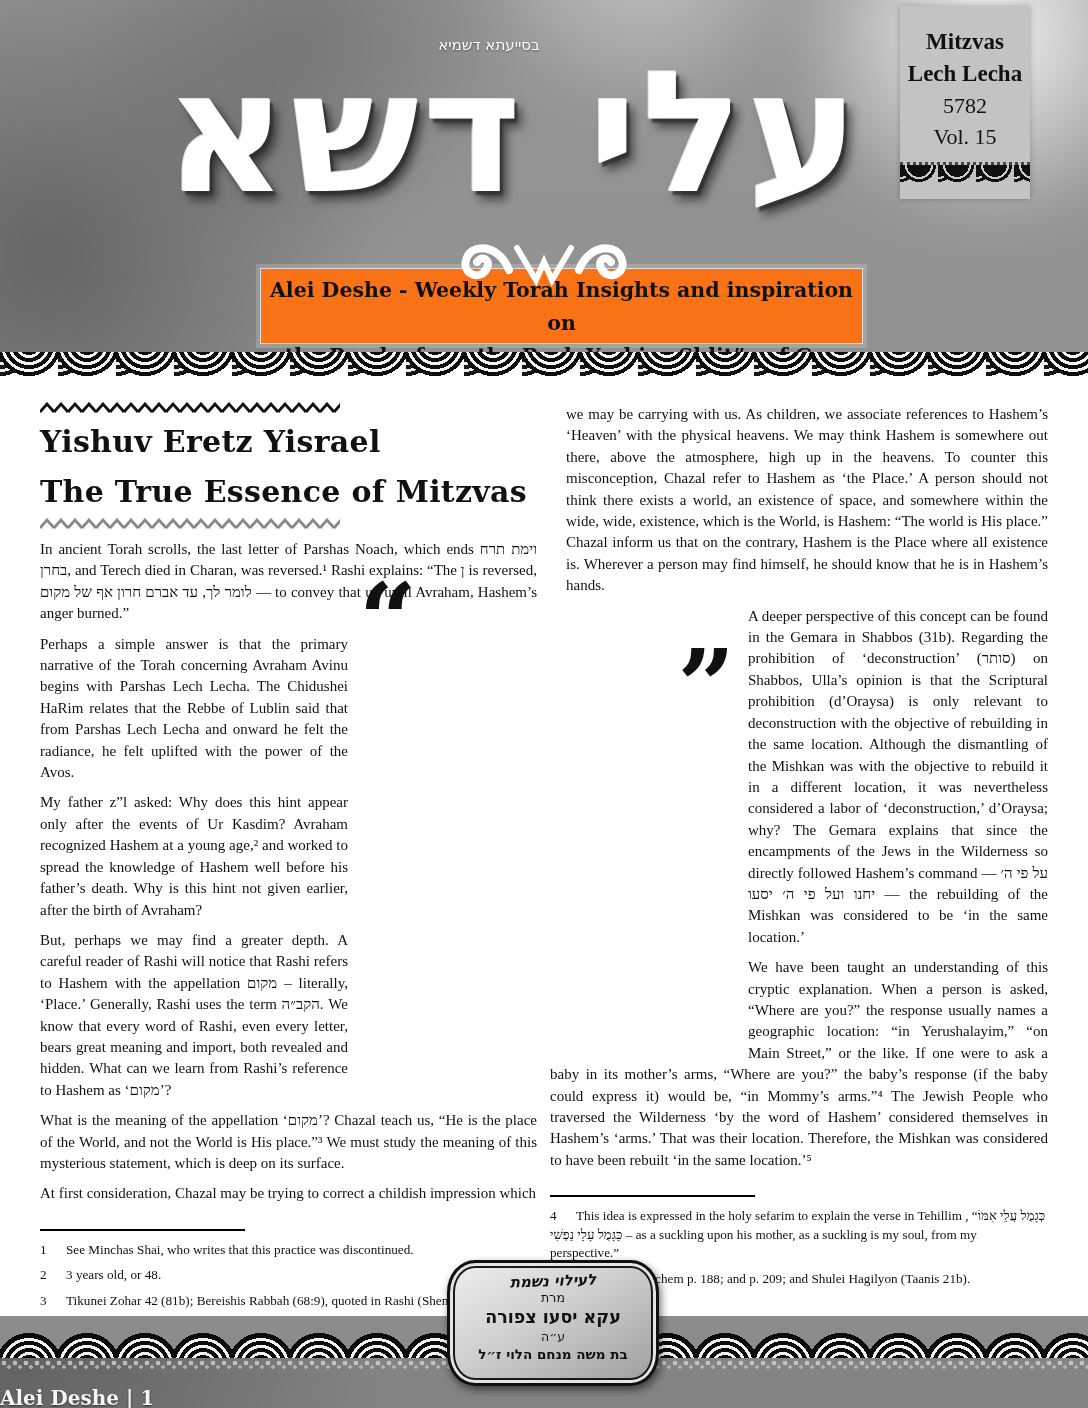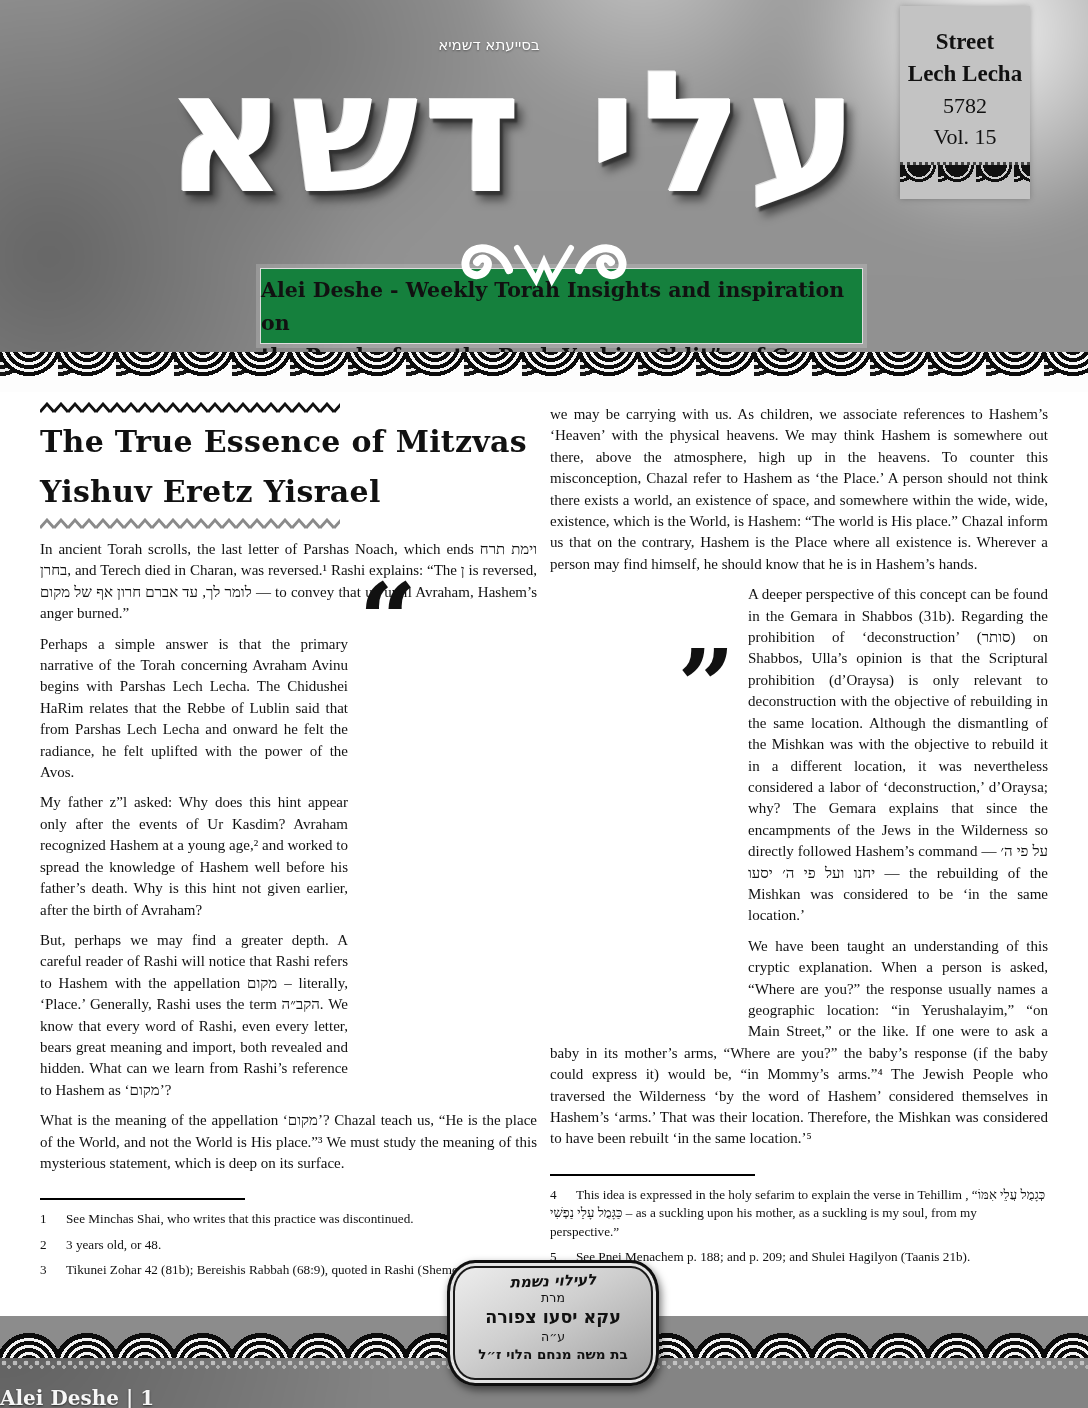--- a/index.html
+++ b/index.html
@@ -25,22 +25,22 @@
         text-shadow:3px 4px 2px rgba(45,45,45,.8),7px 9px 10px rgba(0,0,0,.5),-1px -1px 0 #e8e8e8;}
   .issue-box{position:absolute;right:58px;top:6px;width:122px;background:#c3c3c3;
              text-align:center;padding:20px 4px 4px;box-shadow:0 0 6px rgba(0,0,0,.25);}
   .issue-box .b1,.issue-box .b2{font-weight:bold;font-size:23px;line-height:32px;}
   .issue-box .b3,.issue-box .b4{font-size:22px;line-height:31px;}
   .issue-fringe{height:30px;margin:10px -4px 0;border-top:3px dotted #444;
      background-image:
        radial-gradient(circle at 50% 0px, #101010 0 12px, #cdcdcd 12px 14px, #101010 14px 17px, transparent 17px),
        radial-gradient(circle at 0px 0px, #101010 0 12px, #cdcdcd 12px 14px, #101010 14px 17px, transparent 17px);
      background-size:38px 30px;background-repeat:repeat-x;}
-  .subtitle-box{position:absolute;left:237px;right:225px;top:268px;height:74px;background:#15803d;
-                border:1px solid #ddd;box-shadow:0 0 0 4px rgba(255,255,255,.18);text-align:left;margin-left:23px;}
+  .subtitle-box{position:absolute;left:237px;right:225px;top:268px;height:74px;background:#f97316;
+                border:1px solid #ddd;box-shadow:0 0 0 4px rgba(255,255,255,.18);text-align:center;margin-left:23px;}
   .subtitle-box .s1,.subtitle-box .s2{font-family:"DejaVu Serif","Liberation Serif",serif;
                 font-weight:bold;font-size:20.5px;line-height:33px;}
   .subtitle-box .s1{margin-top:5px;}
   .ornament{position:absolute;left:50%;transform:translateX(-50%);top:234px;z-index:3;}
   
   .lace{position:relative;z-index:2;width:100%;}
   .lace-top{position:absolute;top:352px;height:40px;background-color:#fdfdfd;
      background-image:
        radial-gradient(circle at 29px -8px, #0c0c0c 0 11px, #f6f6f6 11px 14px, #0c0c0c 14px 18px, #f6f6f6 18px 21px, #0c0c0c 21px 25px, #f6f6f6 25px 28px, #0c0c0c 28px 32px, transparent 32px),
        radial-gradient(circle at 0px -8px, #151515 0 11px, #eee 11px 14px, #151515 14px 18px, #eee 18px 21px, #151515 21px 25px, #eee 25px 28px, #151515 28px 32px, transparent 32px),
@@ -55,21 +55,21 @@
   main.content{position:absolute;top:392px;left:0;width:1088px;height:924px;z-index:1;
                background:#fff;box-sizing:border-box;padding:8px 40px 0;overflow:hidden;}
   .cols{display:flex;gap:13px;align-items:flex-start;}
   .col{box-sizing:border-box;}
   .col-left{width:497px;}
   .col-right{width:498px;}
   .zigzag{display:block;margin:2px 0 4px;}
   .headline{margin:2px 0;font-family:"DejaVu Serif","Liberation Serif",serif;font-weight:bold;
             font-size:30px;line-height:48px;white-space:nowrap;letter-spacing:.3px;}
   .col p{margin:9px 0;text-align:justify;font-size:15px;line-height:21.4px;}
-  .col-right p:first-child{margin-top:4px;}
+  .col-right p:first-child{margin-top:4px;margin-left:16px;}
   .qspacer-r{float:right;width:177px;height:445px;margin-left:12px;}
   .qspacer-l{float:left;width:186px;height:455px;margin-right:12px;}
   .fnsep{width:205px;border-top:2.5px solid #000;margin:24px 0 10px;}
   .fnote{font-size:13.2px;line-height:18.5px;margin:0 0 7px;text-align:left;}
   .fnote .fn-num{display:inline-block;width:26px;}
   .fnote-indent{}
   
   .pullquote{position:absolute;left:353px;top:198px;width:388px;z-index:2;text-align:center;
              font-family:"DejaVu Serif","Liberation Serif",serif;}
   .q-open{font-size:100px;font-weight:bold;line-height:58px;text-align:left;margin-left:6px;}
@@ -99,21 +99,21 @@
 <body>
 
 <div class="page">
   <div class="bg"></div>
 
   <header>
     <div class="bsd">בסייעתא דשמיא</div>
     <h1 class="logo">עלי דשא</h1>
 
     <aside class="issue-box">
-      <div class="b1">Street</div>
+      <div class="b1">Mitzvas</div>
       <div class="b2">Lech Lecha</div>
       <div class="b3">5782</div>
       <div class="b4">Vol. 15</div>
       <div class="issue-fringe"></div>
     </aside>
 
     <div class="ornament">
       <svg width="230" height="56" viewBox="0 0 230 56">
         <g fill="none" stroke="#ffffff" stroke-width="8" stroke-linecap="round">
           <path d="M80 36 C70 10 42 8 37 26 C33 41 52 47 58 34 C62 25 52 21 48 28"></path>
@@ -138,37 +138,38 @@
 
       <section class="col col-left">
         <svg class="zigzag" width="300" height="12">
           <defs>
               <pattern id="zzd" width="14" height="12" patternUnits="userSpaceOnUse">
             <polyline points="0,10 7,2 14,10" fill="none" stroke="#111" stroke-width="2.8"></polyline>
           </pattern>
             </defs>
           <rect width="300" height="12" fill="url(#zzd)"></rect>
         </svg>
+        <h2 class="headline">Yishuv Eretz Yisrael</h2>
         <h2 class="headline">The True Essence of Mitzvas</h2>
-        <h2 class="headline">Yishuv Eretz Yisrael</h2>
         <svg class="zigzag" width="300" height="12">
           <defs>
               <pattern id="zzg" width="14" height="12" patternUnits="userSpaceOnUse">
             <polyline points="0,10 7,2 14,10" fill="none" stroke="#8a8a8a" stroke-width="2.8"></polyline>
           </pattern>
             </defs>
           <rect width="300" height="12" fill="url(#zzg)"></rect>
         </svg>
 
         <p>In ancient Torah scrolls, the last letter of Parshas Noach, which ends וימת תרח בחרן, and Terech died in Charan, was reversed.¹ Rashi explains: “The ן is reversed, לומר לך, עד אברם חרון אף של מקום — to convey that up until Avraham, Hashem’s anger burned.”</p>
         <div class="qspacer-r"></div>
         <p>Perhaps a simple answer is that the primary narrative of the Torah concerning Avraham Avinu begins with Parshas Lech Lecha. The Chidushei HaRim relates that the Rebbe of Lublin said that from Parshas Lech Lecha and onward he felt the radiance, he felt uplifted with the power of the Avos.</p>
         <p>My father z”l asked: Why does this hint appear only after the events of Ur Kasdim? Avraham recognized Hashem at a young age,² and worked to spread the knowledge of Hashem well before his father’s death. Why is this hint not given earlier, after the birth of Avraham?</p>
         <p>But, perhaps we may find a greater depth. A careful reader of Rashi will notice that Rashi refers to Hashem with the appellation מקום – literally, ‘Place.’ Generally, Rashi uses the term הקב״ה. We know that every word of Rashi, even every letter, bears great meaning and import, both revealed and hidden. What can we learn from Rashi’s reference to Hashem as ‘מקום’?</p>
         <p>What is the meaning of the appellation ‘מקום’? Chazal teach us, “He is the place of the World, and not the World is His place.”³ We must study the meaning of this mysterious statement, which is deep on its surface.</p>
+        <p>At first consideration, Chazal may be trying to correct a childish impression which</p>
 
         <div class="fnsep"></div>
         <div class="fnote">
           <span class="fn-num">1</span><span>See Minchas Shai, who writes that this practice was discontinued.</span>
         </div>
         <div class="fnote">
           <span class="fn-num">2</span><span>3 years old, or 48.</span>
         </div>
         <div class="fnote">
           <span class="fn-num">3</span><span>Tikunei Zohar 42 (81b); Bereishis Rabbah (68:9), quoted in Rashi (Shemos 33:21)</span>

